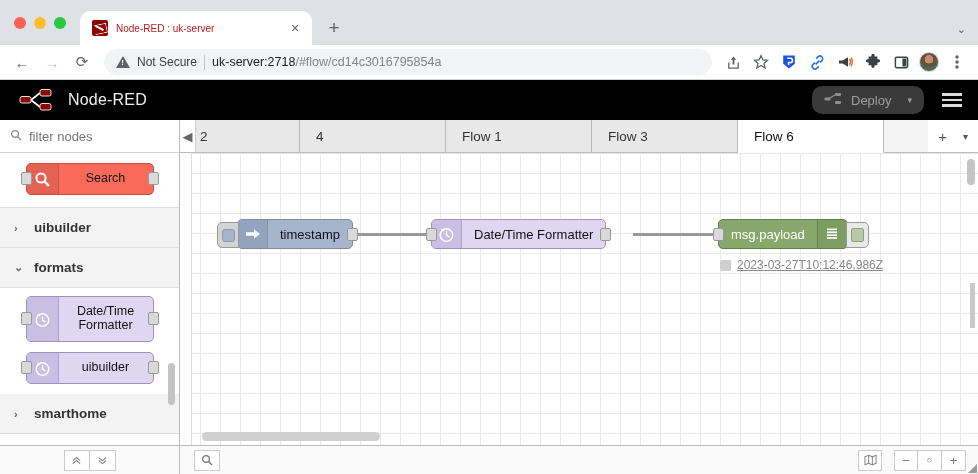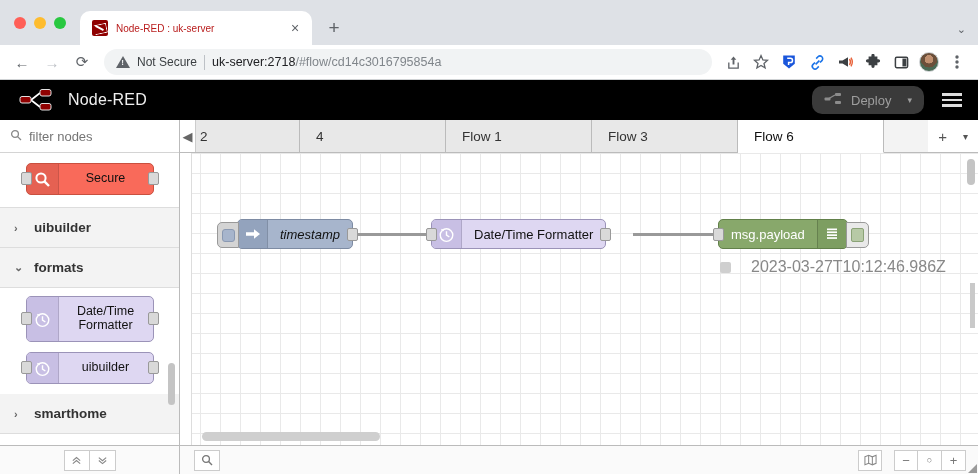--- a/index.html
+++ b/index.html
@@ -410,21 +410,21 @@
   .fnode .flbl { padding: 0 12px; white-space: nowrap; }
   .port {
     position: absolute;
     width: 11px; height: 13px;
     background: #d9d9d9;
     border: 1px solid #999;
     border-radius: 2px;
     top: 8px;
     z-index: 4;
   }
-  .inject-node { background: #a7b5cc; border-color: #7d8ba3; font-style: italic; }
+  .inject-node { background: #a7b5cc; border-color: #7d8ba3; }
   .inject-node .ficon { background: #93a3bd; }
   .inject-btn {
     position: absolute;
     left: -21px; top: 2px;
     width: 22px; height: 26px;
     background: #d4d4d4;
     border: 1px solid #999;
     border-radius: 5px 0 0 5px;
     display: flex; align-items: center; justify-content: center;
   }
@@ -464,24 +464,25 @@
   }
   .wire {
     position: absolute;
     height: 3px;
     background: #999;
     z-index: 1;
     top: 234px;
   }
   .node-status {
     position: absolute;
-    display: flex; align-items: center; gap: 20px;
-    font-size: 16px; color: #888;
+    display: flex; align-items: center; gap: 6px;
+    font-size: 12px; color: #888;
     white-space: nowrap;
     z-index: 2;
+    text-decoration: underline;
   }
   .node-status .sq {
     width: 11px; height: 11px;
     background: #cfcfcf;
     border-radius: 2px;
   }
 
   .canvas-vscroll {
     position: absolute;
     right: 3px; top: 6px;
@@ -702,21 +703,21 @@
 
       <div class="pal-nodeblock">
         <div class="pal-node search-node">
           <span class="port-l"></span>
           <span class="icon-box">
             <svg width="17" height="17" viewBox="0 0 17 17">
                 <circle cx="7" cy="7" r="4.6" fill="none" stroke="#fff" stroke-width="2"></circle>
                 <path d="M10.4 10.4 L15 15" stroke="#fff" stroke-width="2.4"></path>
               </svg>
           </span>
-          <span class="lbl">Secure</span>
+          <span class="lbl">Search</span>
           <span class="port-r"></span>
         </div>
       </div>
 
       <div class="pal-cat">
         <span class="chev">›</span>
         <span>uibuilder</span>
       </div>
 
       <div class="pal-cat">

